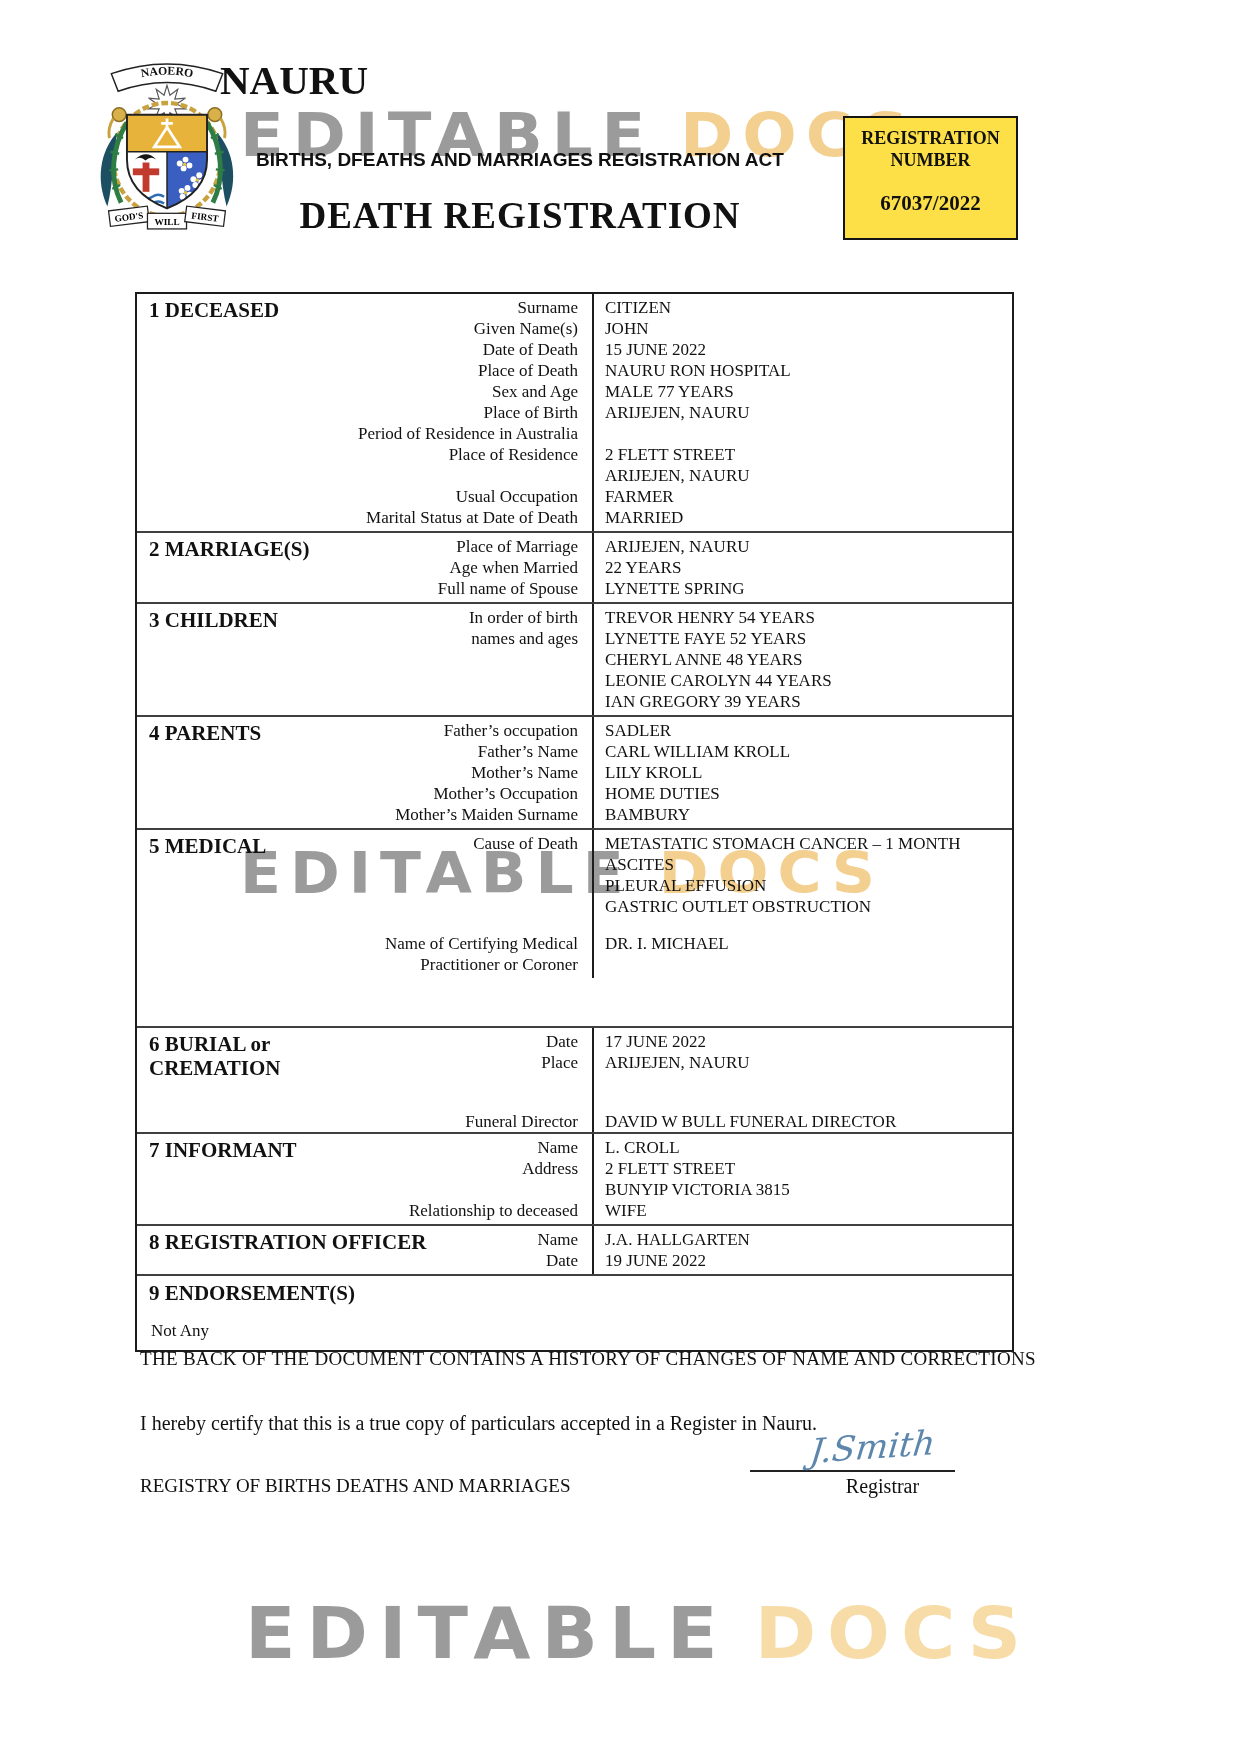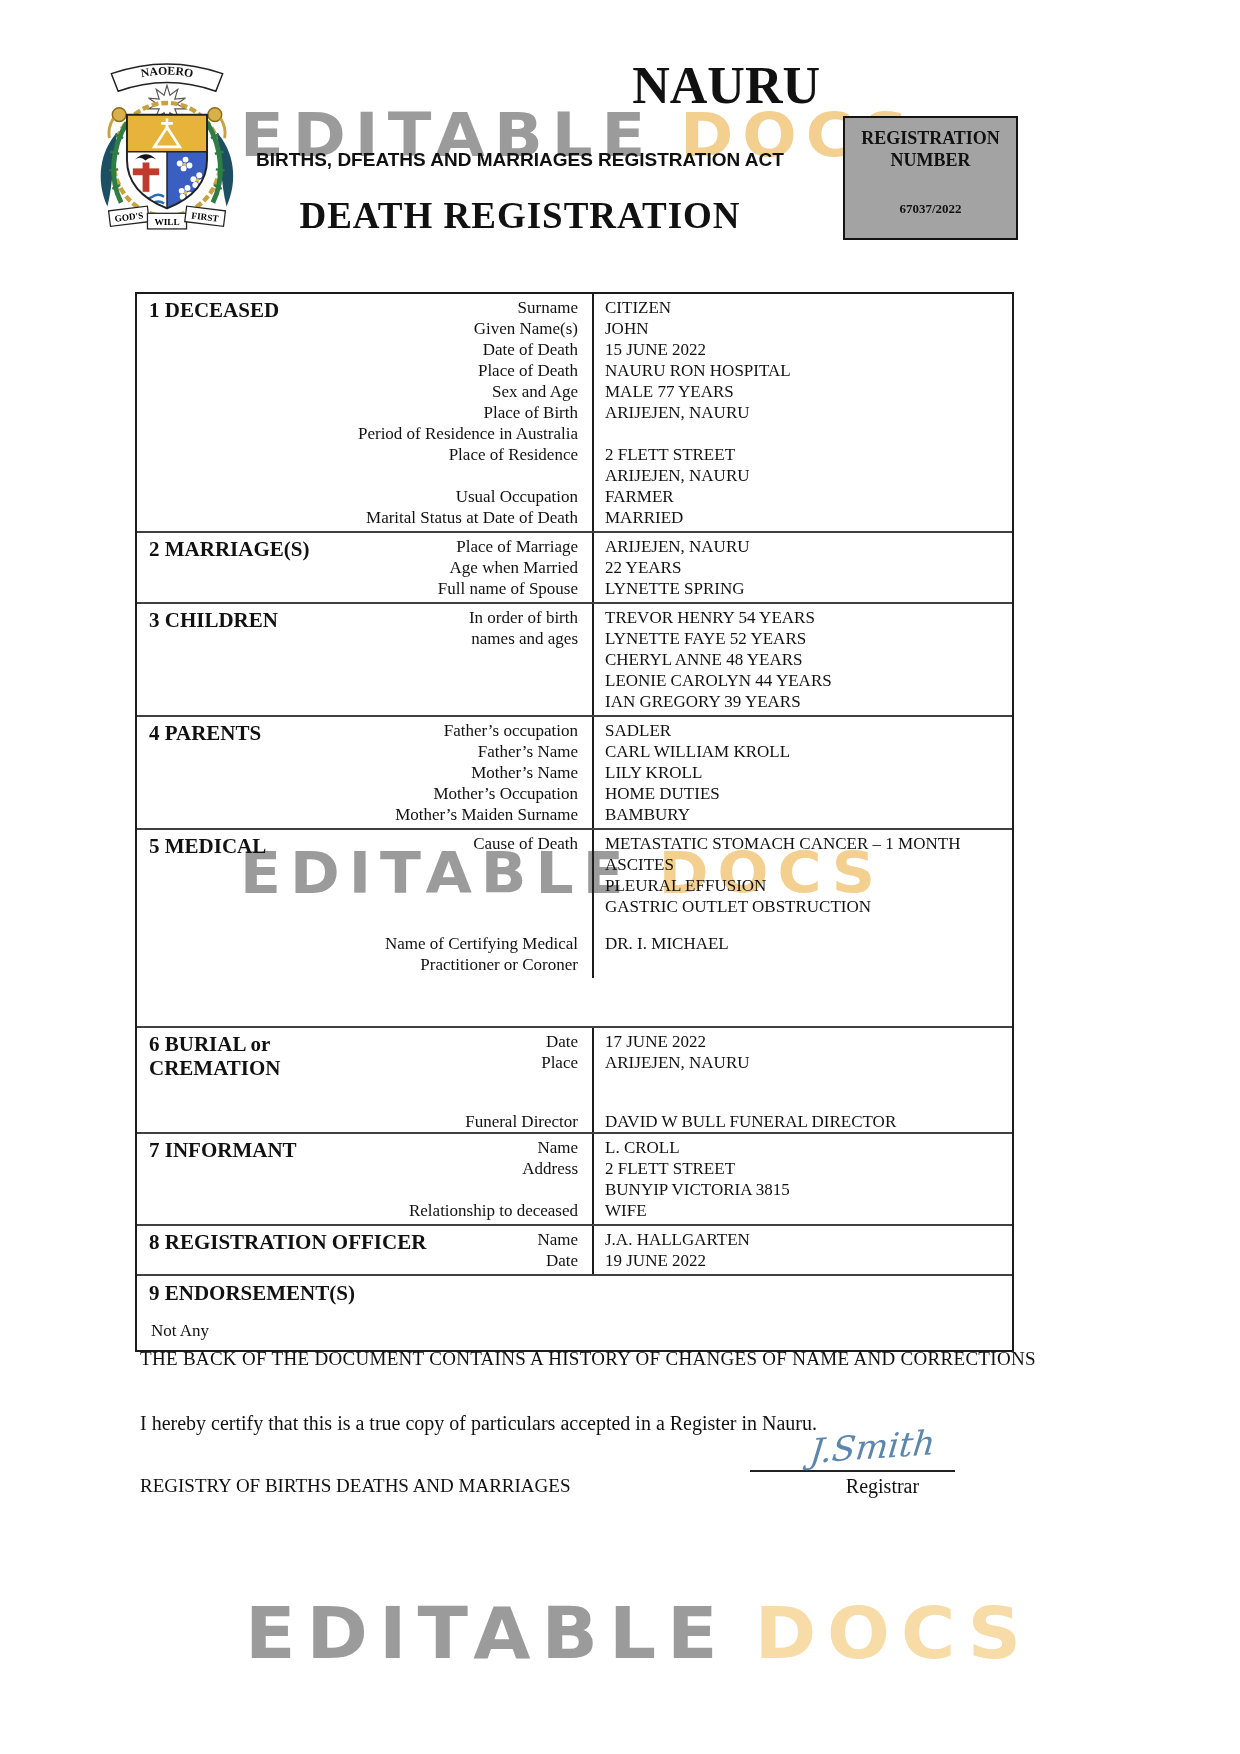--- a/index.html
+++ b/index.html
@@ -9,28 +9,28 @@
   
   .wm{position:absolute;z-index:1;white-space:nowrap;font-family:"DejaVu Sans",sans-serif;
       font-weight:900;letter-spacing:9px;transform:scaleY(.95);user-select:none;}
   .wm .w1{color:#9b9b9b;}
   .wm .w2{color:#f3cf90;margin-left:26px;}
   #wm-top{left:240px;top:98px;font-size:64px;}
   #wm-mid{left:240px;top:838px;font-size:60px;}
   #wm-bottom{left:245px;top:1590px;font-size:74px;letter-spacing:11px;}
   #wm-bottom .w2{color:#f7dca8;}
   
-  .nauru-title{left:220px;top:56px;width:600px;text-align:right;font-size:52px;font-weight:bold;}
+  .nauru-title{left:220px;top:56px;width:600px;text-align:left;font-size:41px;font-weight:bold;}
   .act-line{left:145px;top:149px;width:750px;text-align:center;
             font-family:"Liberation Sans",sans-serif;font-weight:bold;font-size:19px;}
   .doc-title{left:145px;top:194px;width:750px;text-align:center;font-size:37px;font-weight:bold;letter-spacing:1px;}
-  .reg-box{left:843px;top:116px;width:175px;height:124px;border:2px solid #141414;background:#a3a3a3;
+  .reg-box{left:843px;top:116px;width:175px;height:124px;border:2px solid #141414;background:#fde047;
            text-align:center;box-sizing:border-box;padding-top:9px;}
   .reg-line{font-size:18px;font-weight:bold;line-height:22px;}
-  .reg-number{font-size:13px;font-weight:bold;margin-top:30px;}
+  .reg-number{font-size:21px;font-weight:bold;margin-top:20px;}
   
   .cert-table{left:135px;top:292px;width:875px;border:2.5px solid #1c1c1c;background:transparent;}
   .section{position:relative;border-top:2px solid #404040;padding:3px 0;}
   .section:first-child{border-top:none;}
   .divider{position:absolute;left:455px;top:0;bottom:0;width:2px;background:#1c1c1c;}
   .sec-title{position:absolute;top:4px;left:12px;font-weight:bold;font-size:21px;line-height:24px;}
   .sec-title.static{position:static;padding:2px 0 0 12px;}
   .field{display:flex;}
   .lab{flex:0 0 455px;width:455px;text-align:right;padding-right:14px;box-sizing:border-box;}
   .val{flex:1;padding-left:13px;}

